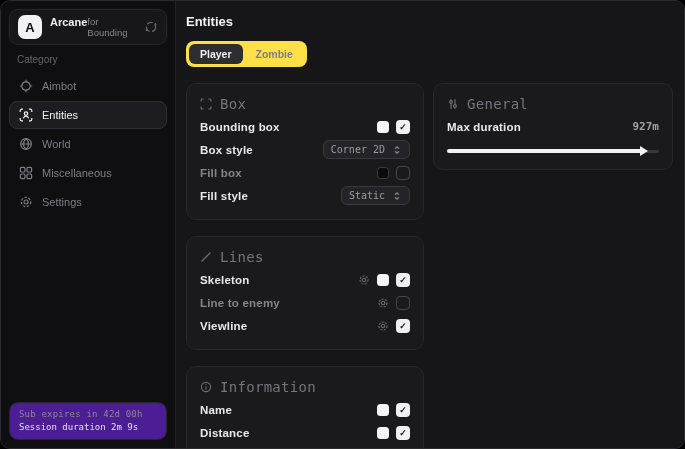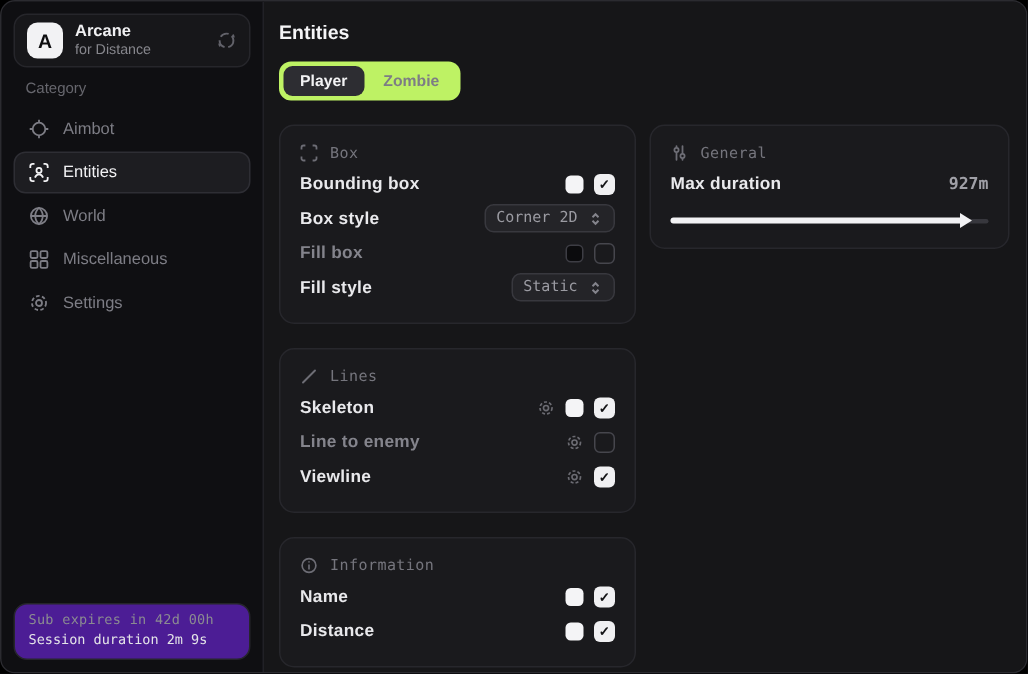--- a/index.html
+++ b/index.html
@@ -4,44 +4,44 @@
 <style>
   html,body{margin:0;padding:0;background:#000;}
   body{width:685px;height:449px;font-family:"Liberation Sans",sans-serif;-webkit-font-smoothing:antialiased;}
   *{box-sizing:border-box;}
   .window{width:685px;height:449px;border-radius:10px;border:1px solid #2b2b30;overflow:hidden;display:flex;background:#161618;}
 
   
   .sidebar{width:175px;flex-shrink:0;background:#0f0f12;border-right:1px solid #212126;position:relative;}
   .side-header{margin:8px;height:36px;border:1px solid #26262b;background:#17171a;border-radius:9px;display:flex;align-items:center;gap:8px;padding:0 8px;}
   .logo{width:24px;height:24px;border-radius:7px;background:#f2f2f4;color:#0d0d0f;font-weight:bold;font-size:13px;display:flex;align-items:center;justify-content:center;flex-shrink:0;}
-  .side-titles{display:flex;flex-direction:column;line-height:1.2;}
+  .side-titles{display:flex;line-height:1.2;}
   .side-title{font-size:11px;font-weight:bold;color:#f0f0f2;}
   .side-sub{font-size:9.5px;color:#86868c;}
   .sync{margin-left:auto;color:#62626a;display:flex;}
   .category{margin:9px 16px 7px;font-size:10px;color:#66666d;}
   .nav{padding:0 8px;display:flex;flex-direction:column;gap:1px;}
   .nav-item{height:28px;display:flex;align-items:center;gap:9px;padding:0 9px;border-radius:8px;font-size:11px;color:#7d7d85;border:1px solid transparent;cursor:pointer;}
   .nav-item .nicon{display:flex;color:inherit;}
   .nav-item.selected{background:#1d1d21;border-color:#2e2e34;color:#f2f2f4;}
   .status-box{position:absolute;left:8px;right:8px;bottom:8px;border:1px solid #26262b;background:#4c1d95;border-radius:9px;padding:6px 9px 7px;font-family:"DejaVu Sans Mono",monospace;}
   .status-line1{font-size:9px;color:#8b8b91;letter-spacing:.2px;}
   .status-line2{font-size:9px;color:#e4e4e8;margin-top:3px;}
 
   
   .main{flex:1;padding:13px 13px 0 10px;background:#161618;}
   .page-title{font-size:13px;font-weight:bold;color:#f5f5f7;}
-  .tabs{display:inline-flex;background:#bef264;border-radius:8px;padding:3px;margin-top:12px;gap:2px;}
+  .tabs{display:inline-flex;background:#fde047;border-radius:8px;padding:3px;margin-top:12px;gap:2px;}
   .tab{padding:4px 11px;border-radius:6px;font-size:10.5px;font-weight:bold;color:#7d7d85;cursor:pointer;}
   .tab.selected{background:#2d2d32;color:#f2f2f4;}
   .columns{display:flex;gap:9px;margin-top:16px;align-items:flex-start;}
   .col-left{width:238px;display:flex;flex-direction:column;gap:16px;}
   .col-right{width:240px;border-radius:23px;}
   .card{background:#1a1a1d;border:1px solid #27272c;border-radius:10px;padding:10px 13px 12px;}
-  .card-header{display:flex;align-items:center;gap:8px;color:#75757d;font-family:"DejaVu Sans Mono",monospace;font-size:10px;margin:2px 0 3px;letter-spacing:.3px;}
+  .card-header{display:flex;align-items:center;gap:8px;color:#75757d;font-family:"DejaVu Sans Mono",monospace;font-size:14px;margin:2px 0 3px;letter-spacing:.3px;}
   .card-header .hicon{display:flex;color:#6d6d75;}
   .row{display:flex;align-items:center;justify-content:space-between;height:23px;text-align:right;}
   .row-label{font-size:11.5px;font-weight:bold;color:#e9e9ec;letter-spacing:.2px;}
   .row-label.disabled{color:#84848c;}
   .controls{display:flex;align-items:center;gap:7px;}
   .swatch{width:12px;height:12px;border-radius:3.5px;cursor:pointer;}
   .swatch.white{background:#f4f4f6;}
   .swatch.black{background:#0b0b0d;border:1px solid #3d3d44;}
   .checkbox{width:14px;height:14px;border-radius:4px;display:flex;align-items:center;justify-content:center;cursor:pointer;}
   .checkbox.checked{background:#f0f0f2;}
@@ -59,21 +59,21 @@
 </head>
 <body>
 
 <div class="window">
 
   <div class="sidebar">
     <div class="side-header">
       <div class="logo">A</div>
       <div class="side-titles">
         <span class="side-title">Arcane</span>
-        <span class="side-sub">for Distance</span>
+        <span class="side-sub">for Bounding</span>
       </div>
       <span class="sync">
         <svg width="14" height="14" viewBox="0 0 14 14" fill="none" stroke="currentColor" stroke-width="1.3">
           <circle cx="7" cy="7" r="4.6" stroke-dasharray="6 2.5"></circle>
           <path d="M10.5 4.2 L11.8 4.4 L11.4 3" stroke-width="1.1"></path>
           <path d="M3.5 9.8 L2.2 9.6 L2.6 11" stroke-width="1.1"></path>
         </svg>
       </span>
     </div>
 

